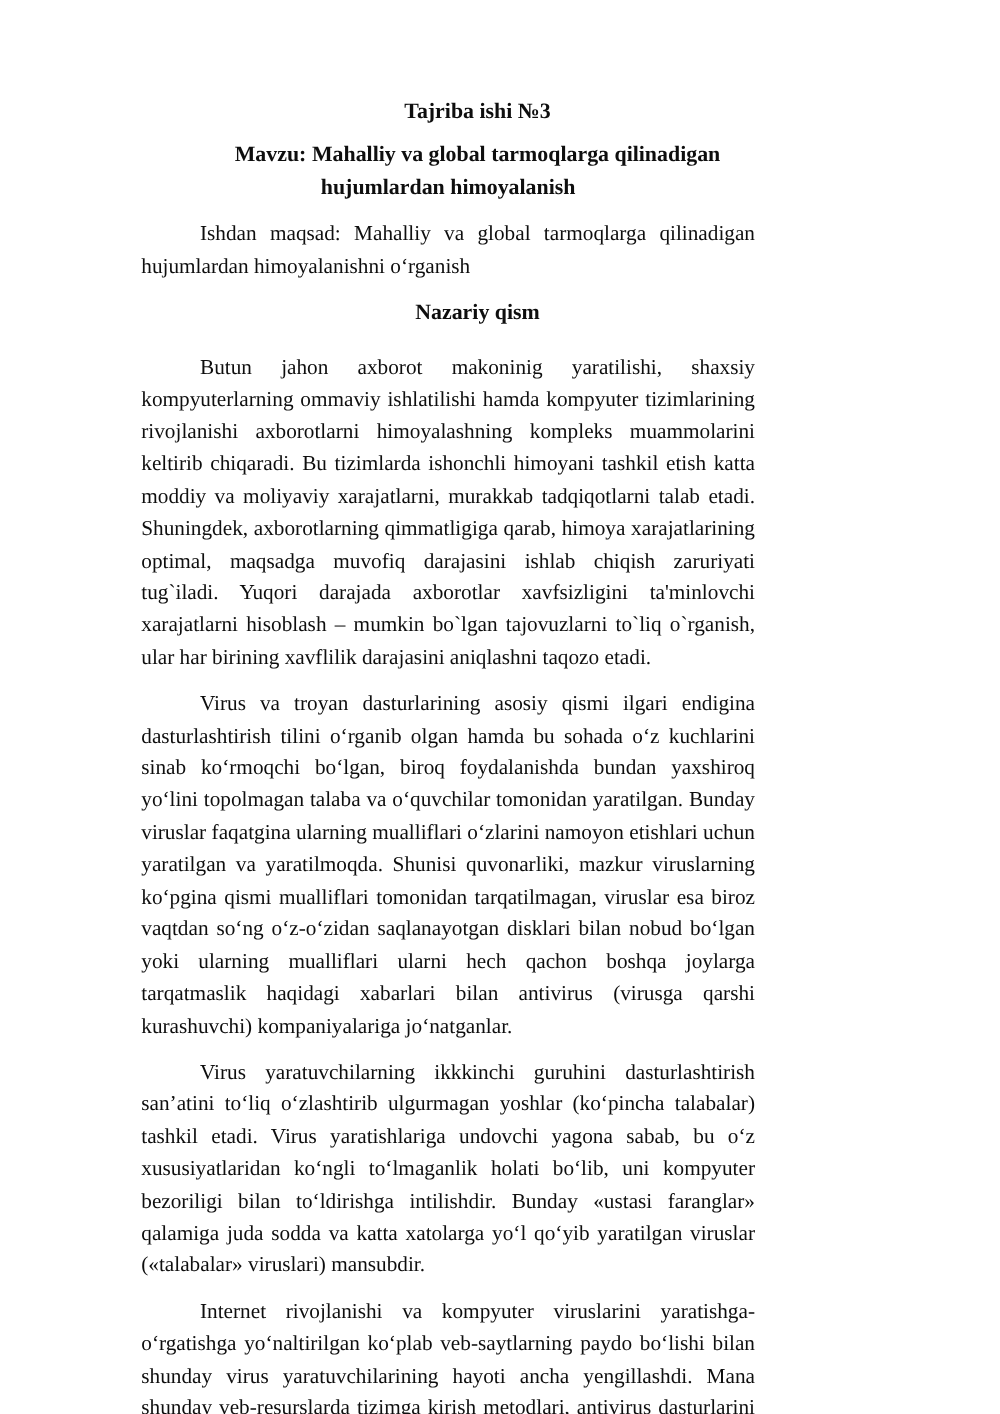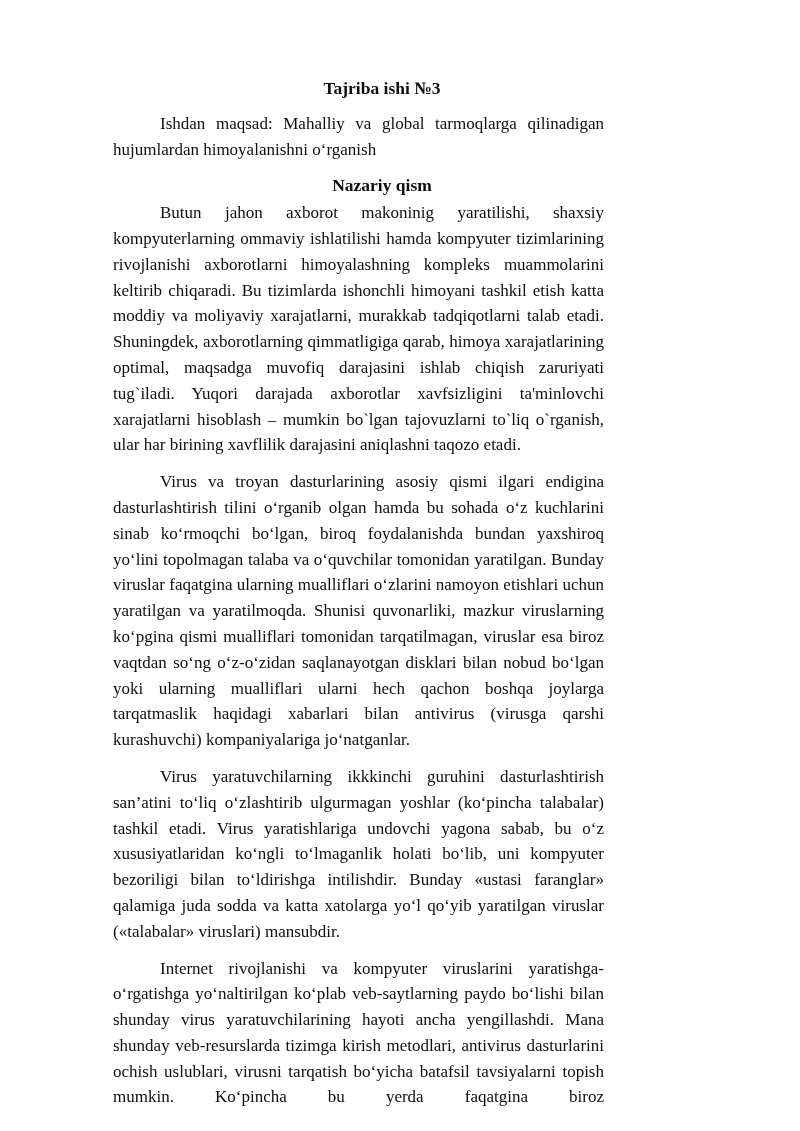--- a/index.html
+++ b/index.html
@@ -27,21 +27,21 @@
     margin: 0 0 9px 0;
   }
   .centered {
     text-align: center;
     text-indent: 47px; 
   }
   .topic-heading {
     margin-bottom: 12px;
   }
   .section-heading {
-    margin-bottom: 1px;
+    margin-bottom: 18px;
   }
   .para {
     margin: 0 0 11px 0;
     text-align: justify;
     text-indent: 47px;
   }
   .para b {
     font-weight: normal;
   }
   .continued {
@@ -50,20 +50,21 @@
     margin-bottom: 0;
   }
 </style>
 </head>
 <body>
 
 <div class="page">
 
   <h1 class="heading centered">Tajriba ishi №3</h1>
 
+  <div class="heading centered topic-heading">Mavzu: Mahalliy va global tarmoqlarga qilinadigan hujumlardan himoyalanish</div>
 
   <p class="para"><b>Ishdan maqsad:</b> <span>Mahalliy va global tarmoqlarga qilinadigan hujumlardan himoyalanishni oʻrganish</span></p>
 
   <h2 class="heading centered section-heading">Nazariy qism</h2>
 
   <p class="para">Butun jahon axborot makoninig yaratilishi, shaxsiy kompyuterlarning ommaviy ishlatilishi hamda kompyuter tizimlarining rivojlanishi axborotlarni himoyalashning kompleks muammolarini keltirib chiqaradi. Bu tizimlarda ishonchli himoyani tashkil etish katta moddiy va moliyaviy xarajatlarni, murakkab tadqiqotlarni talab etadi. Shuningdek, axborotlarning qimmatligiga qarab, himoya xarajatlarining optimal, maqsadga muvofiq darajasini ishlab chiqish zaruriyati tug`iladi. Yuqori darajada axborotlar xavfsizligini ta'minlovchi xarajatlarni hisoblash – mumkin bo`lgan tajovuzlarni to`liq o`rganish, ular har birining xavflilik darajasini aniqlashni taqozo etadi.</p>
 
   <p class="para">Virus va troyan dasturlarining asosiy qismi ilgari endigina dasturlashtirish tilini oʻrganib olgan hamda bu sohada oʻz kuchlarini sinab koʻrmoqchi boʻlgan, biroq foydalanishda bundan yaxshiroq yoʻlini topolmagan talaba va oʻquvchilar tomonidan yaratilgan. Bunday viruslar faqatgina ularning mualliflari oʻzlarini namoyon etishlari uchun yaratilgan va yaratilmoqda. Shunisi quvonarliki, mazkur viruslarning koʻpgina qismi mualliflari tomonidan tarqatilmagan, viruslar esa biroz vaqtdan soʻng oʻz-oʻzidan saqlanayotgan disklari bilan nobud boʻlgan yoki ularning mualliflari ularni hech qachon boshqa joylarga tarqatmaslik haqidagi xabarlari bilan antivirus (virusga qarshi kurashuvchi) kompaniyalariga joʻnatganlar.</p>
 
   <p class="para">Virus yaratuvchilarning ikkkinchi guruhini dasturlashtirish san’atini toʻliq oʻzlashtirib ulgurmagan yoshlar (koʻpincha talabalar) tashkil etadi. Virus yaratishlariga undovchi yagona sabab, bu oʻz xususiyatlaridan koʻngli toʻlmaganlik holati boʻlib, uni kompyuter bezoriligi bilan toʻldirishga intilishdir. Bunday «ustasi faranglar» qalamiga juda sodda va katta xatolarga yoʻl qoʻyib yaratilgan viruslar («talabalar» viruslari) mansubdir.</p>

